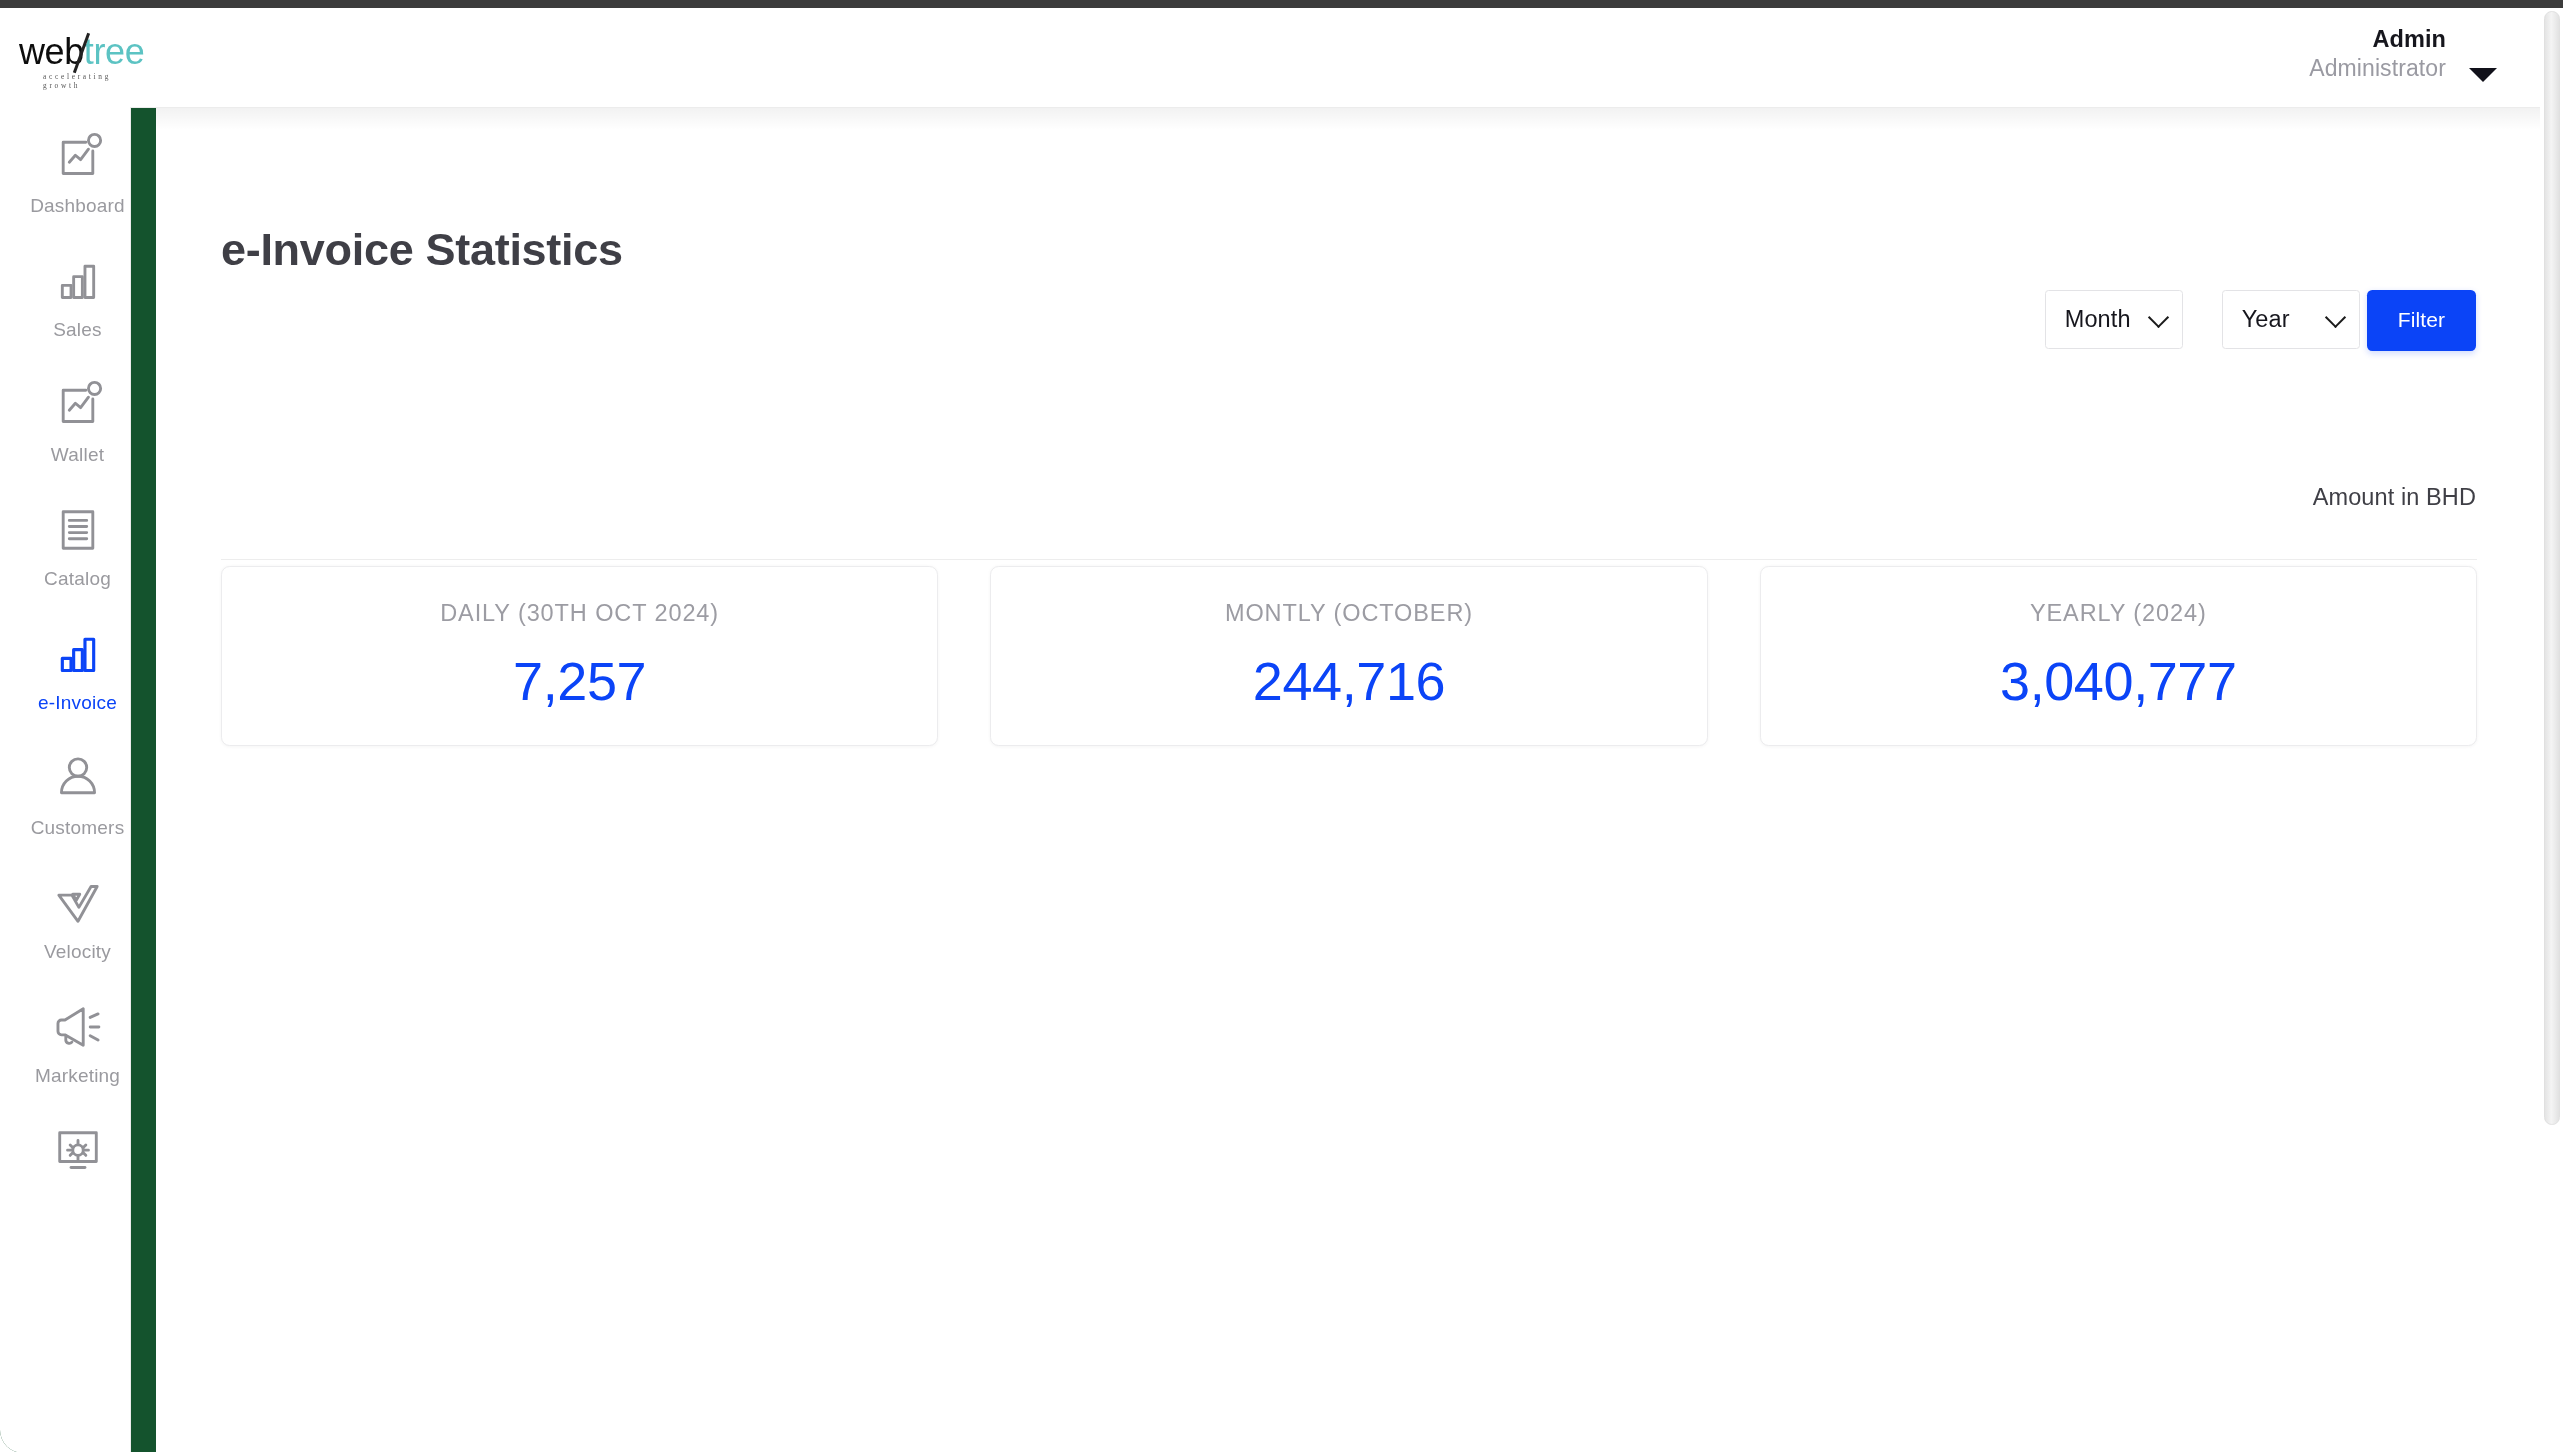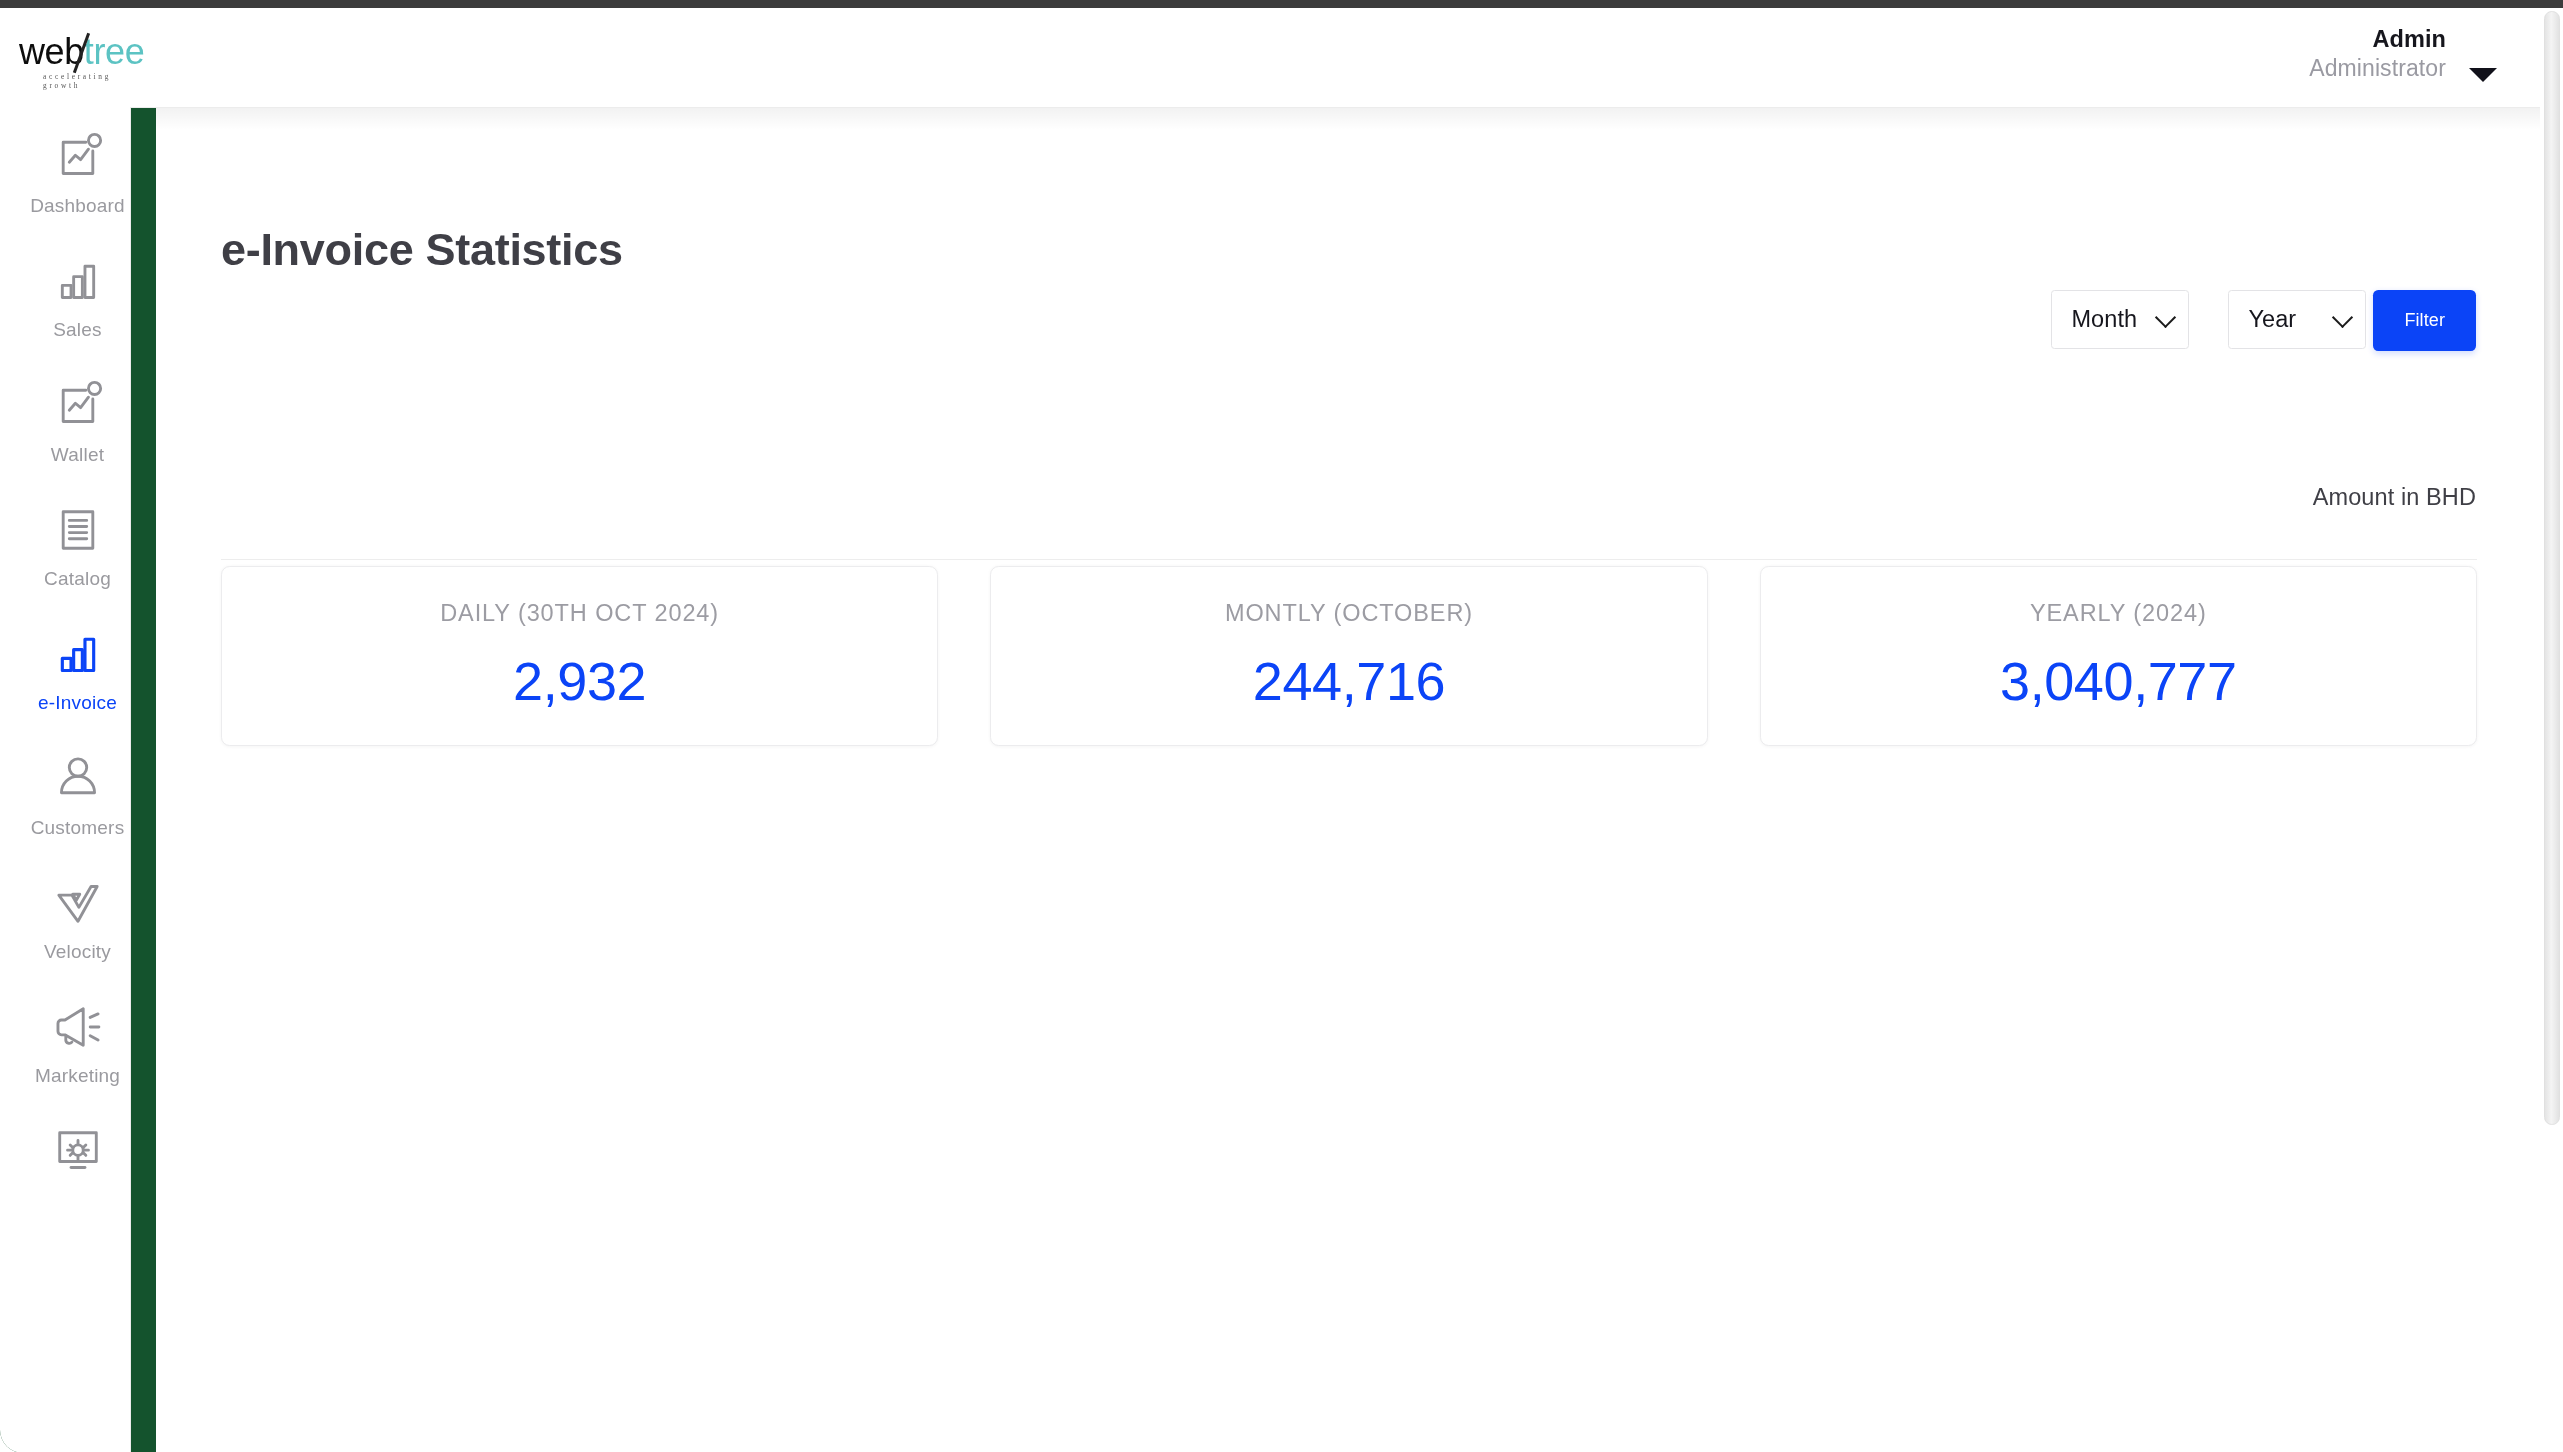--- a/index.html
+++ b/index.html
@@ -175,21 +175,21 @@
     border-bottom: 2.3px solid #1b1b1b;
     transform: rotate(45deg);
   }
   .filter-btn {
     height: 61px;
     padding: 0 31px;
     background: #0b44f7;
     color: #ffffff;
     border: none;
     border-radius: 5.2px;
-    font-size: 18px;
+    font-size: 21px;
     font-family: "Liberation Sans", sans-serif;
     letter-spacing: 0.1px;
     cursor: pointer;
     box-shadow: 0 2.6px 6.1px rgba(11,68,247,0.18);
     text-align: right;
   }
   .currency-note {
     position: absolute; right: 87px; top: 377px;
     font-size: 23.5px;
     color: #3f3f46;
@@ -390,21 +390,21 @@
       <button class="filter-btn">Filter</button>
     </div>
 
     <div class="currency-note">Amount in BHD</div>
 
     <div class="cards-divider"></div>
 
     <div class="cards">
       <div class="stat-card">
         <div class="stat-label">DAILY (30TH OCT 2024)</div>
-        <div class="stat-value">2,932</div>
+        <div class="stat-value">7,257</div>
       </div>
       <div class="stat-card">
         <div class="stat-label">MONTLY (OCTOBER)</div>
         <div class="stat-value">244,716</div>
       </div>
       <div class="stat-card">
         <div class="stat-label">YEARLY (2024)</div>
         <div class="stat-value">3,040,777</div>
       </div>
     </div>

